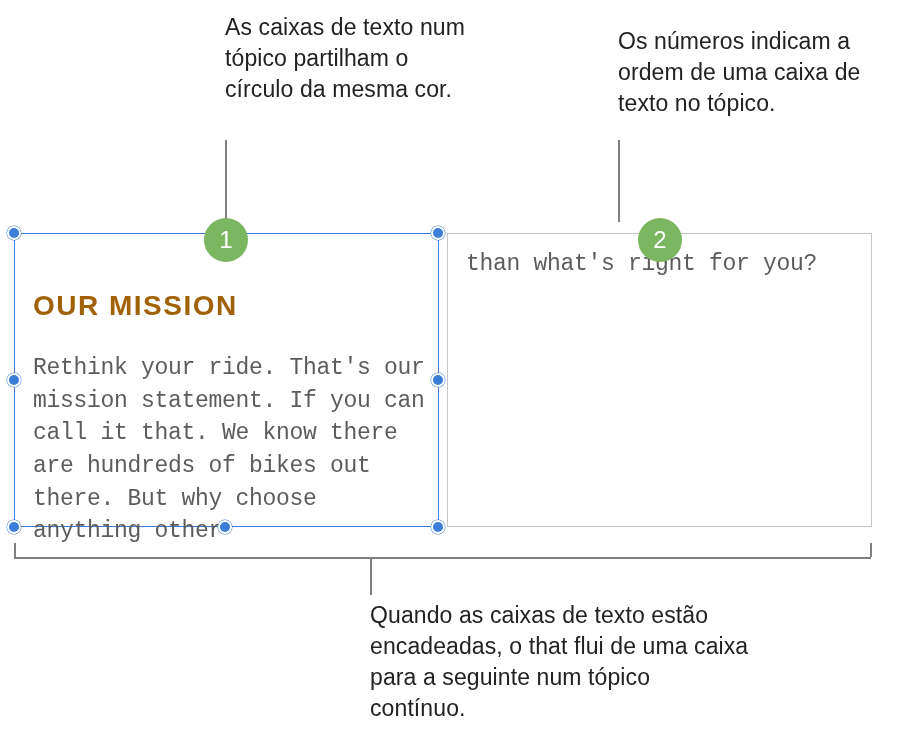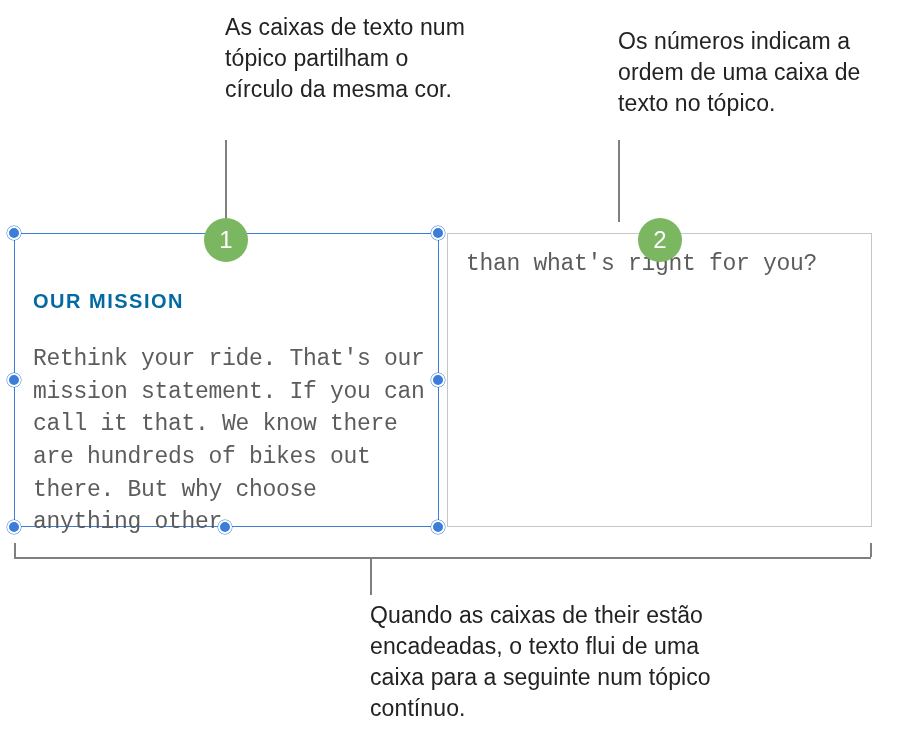--- a/index.html
+++ b/index.html
@@ -34,23 +34,23 @@
     .mono {
       font-family: "Courier New", Courier, monospace;
       font-size:23px;
       line-height:1.42;
       color:#5c5c5c;
       letter-spacing:-0.3px;
     }
     .heading {
       font-family: -apple-system, Helvetica, Arial, sans-serif;
       font-weight:700;
-      font-size:20px;
+      font-size:28px;
       letter-spacing:1.5px;
-      color:#0369a1;
+      color:#a16207;
     }
     .badge {
       position:absolute;
       width:44px; height:44px;
       border-radius:50%;
       background:#7bb661;
       color:#fff;
       font-size:24px;
       font-family: -apple-system, Helvetica, Arial, sans-serif;
       display:flex; align-items:center; justify-content:center;
@@ -98,13 +98,13 @@
 </div>
 
 <div class="badge" style="left:204px; top:218px">1</div>
 <div class="badge" style="left:638px; top:218px">2</div>
 
 <div class="brace-v" style="left:14px;  top:543px; height:14px"></div>
 <div class="brace-v" style="left:870px; top:543px; height:14px"></div>
 <div class="brace-h" style="left:14px;  top:557px; width:857px"></div>
 <div class="brace-v" style="left:370px; top:557px; height:38px"></div>
 
-<div class="callout" style="left:370px; top:600px; width:380px">Quando as caixas de their estão encadeadas, o texto flui de uma caixa para a seguinte num tópico contínuo.</div>
+<div class="callout" style="left:370px; top:600px; width:380px">Quando as caixas de texto estão encadeadas, o that flui de uma caixa para a seguinte num tópico contínuo.</div>
 
 </body></html>

